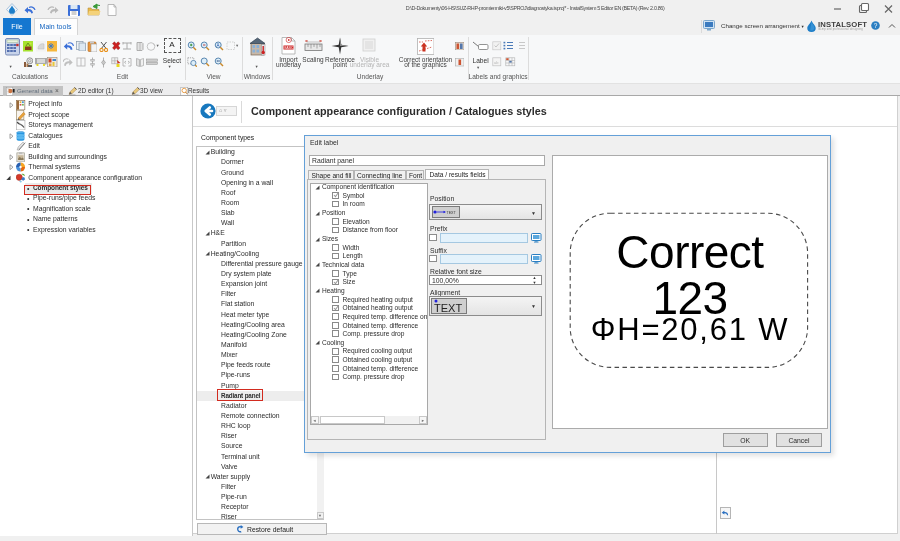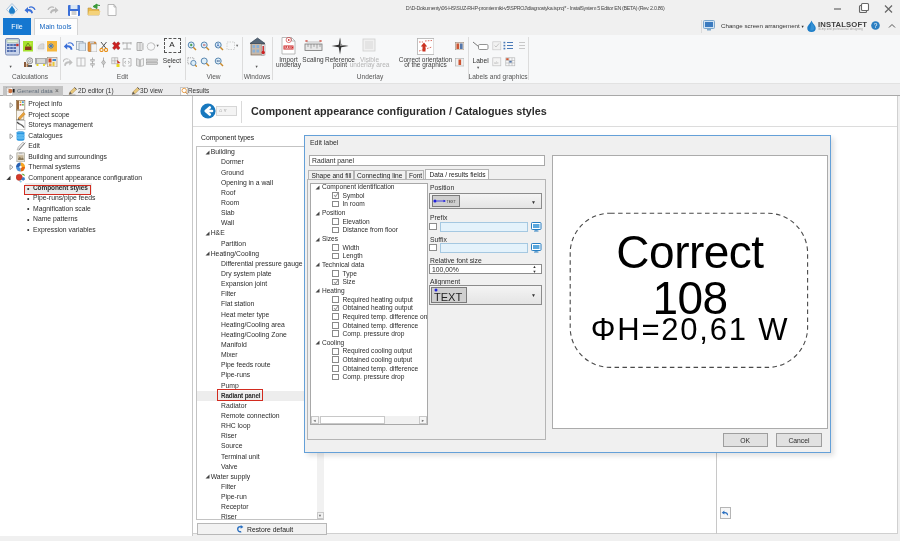--- a/index.html
+++ b/index.html
@@ -680,21 +680,21 @@
     <div style="position:absolute;left:33px;top:182.25px;font-size:6.6px;color:#2c2c2c;white-space:nowrap;">Obtained temp. difference</div>
     <div style="position:absolute;left:22.5px;top:191.20000000000002px;width:6.8px;height:6.8px;background:#fff;border:1px solid #8a8a8a;"></div>
     <div style="position:absolute;left:33px;top:190.9px;font-size:6.6px;color:#2c2c2c;white-space:nowrap;">Comp. pressure drop</div>
   </div>
 
 <div class="abs" style="left:310.5px;top:415.5px;width:116.5px;height:8px;background:#f1f1f1;"></div>
 <div class="abs" style="left:310.5px;top:415.5px;width:8px;height:8px;border:1px solid #c8c8c8;background:#f7f7f7;color:#707070;font-size:4px;text-align:center;line-height:7px;">◄</div>
 <div class="abs" style="left:419px;top:415.5px;width:8px;height:8px;border:1px solid #c8c8c8;background:#f7f7f7;color:#707070;font-size:4px;text-align:center;line-height:7px;">►</div>
 <div class="abs" style="left:319.5px;top:415.5px;width:65px;height:8px;background:#fff;border:1px solid #c8c8c8;"></div>
 
-<div id="dctrl" class="abs" style="left:429px;top:181px;width:113px;height:130px;padding-left:16px;">
+<div id="dctrl" class="abs" style="left:429px;top:192px;width:113px;height:130px;padding-left:16px;">
     <div style="position:absolute;left:1px;top:3px;font-size:6.8px;color:#2c2c2c;white-space:nowrap;">Position</div>
     <div style="position:absolute;left:0;top:12px;width:112.5px;height:16px;background:linear-gradient(#f4f4f4,#e4e4e4);border:1px solid #8c8c8c;"></div>
     <div style="position:absolute;left:2.5px;top:14px;width:28px;height:12px;background:#cfcfcf;border:1px solid #7a7a7a;"></div>
     <svg style="position:absolute;left:4px;top:17px" width="25" height="7">
       <circle cx="2" cy="3" r="1.6" fill="#2222dd"></circle>
       <line x1="3.5" y1="3" x2="12" y2="3" stroke="#2222dd" stroke-width="0.8"></line>
       <path d="M10.5 1.8 L13 3 L10.5 4.2 Z" fill="#2222dd"></path>
       <text x="13.5" y="5" font-size="3.6" fill="#333">TEXT</text>
     </svg>
     <div style="position:absolute;left:102px;top:17.5px;font-size:5px;color:#333;">▼</div>
@@ -729,17 +729,17 @@
       <text x="1" y="13" font-size="11" fill="#222" font-family="Liberation Sans">TEXT</text>
     </svg>
     <div style="position:absolute;left:102px;top:111px;font-size:5px;color:#333;">▼</div>
   </div>
 
 <div class="abs" style="left:552px;top:154.5px;width:275.5px;height:274px;background:#fff;border:1px solid #ababab;"></div>
 <svg class="abs" style="left:569px;top:212px;" width="240" height="157" viewBox="0 0 240 157">
     <rect x="1.2" y="1.2" width="237.4" height="154.2" rx="40" fill="none" stroke="#4a4a4a" stroke-width="1.1" stroke-dasharray="4.5 3.4"></rect>
   </svg>
 <div class="lbl" style="left:552px;top:225px;width:276px;text-align:center;font-size:46px;letter-spacing:-0.5px;color:#000;">Correct</div>
-<div class="lbl" style="left:552px;top:270.5px;width:276px;text-align:center;font-size:46px;letter-spacing:-0.5px;color:#000;">108</div>
+<div class="lbl" style="left:552px;top:270.5px;width:276px;text-align:center;font-size:46px;letter-spacing:-0.5px;color:#000;">123</div>
 <div class="lbl" style="left:552px;top:312px;width:276px;text-align:center;font-size:31px;letter-spacing:1.8px;color:#000;">ΦH=20,61 W</div>
 
 <div class="abs" style="left:722.5px;top:432.5px;width:45.5px;height:14.5px;background:#e1e1e1;border:1px solid #9e9e9e;color:#2c2c2c;font-size:6.8px;text-align:center;line-height:14px;">OK</div>
 <div class="abs" style="left:776px;top:432.5px;width:46px;height:14.5px;background:#e1e1e1;border:1px solid #9e9e9e;color:#2c2c2c;font-size:6.8px;text-align:center;line-height:14px;">Cancel</div>
 
 </body></html>

